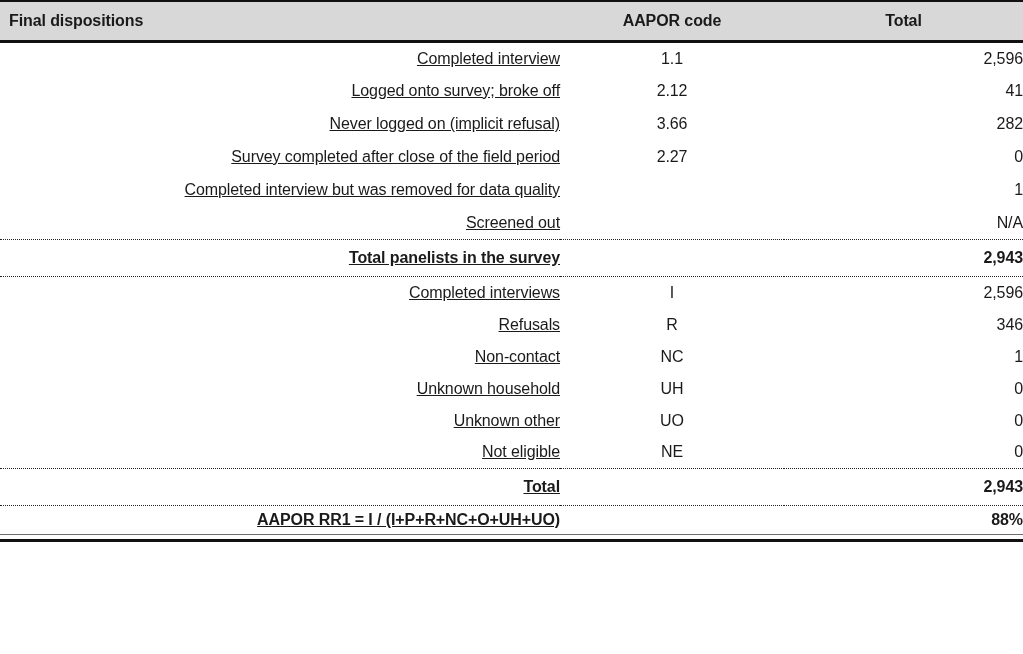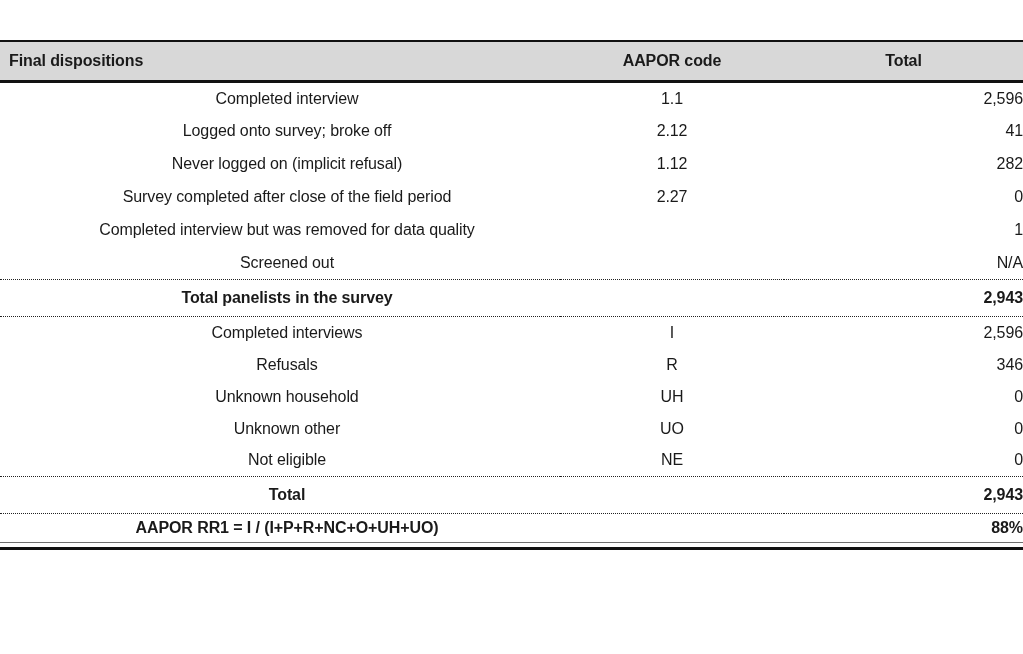--- a/index.html
+++ b/index.html
@@ -8,21 +8,20 @@
     background: #ffffff;
   }
   body {
     width: 1023px;
     height: 654px;
     font-family: "Liberation Sans", "DejaVu Sans", sans-serif;
     color: #1a1a1a;
   }
   .table-wrap {
     width: 1023px;
-    margin-top: 40px;
   }
   table.disposition-table {
     width: 1023px;
     border-collapse: collapse;
     table-layout: fixed;
     border-top: 2px solid #111111;
     font-size: 16px;
     letter-spacing: -0.1px;
   }
   col.c-label { width: 560px; }
@@ -40,21 +39,21 @@
   }
   thead th.h-label { text-align: left; padding-left: 9px; }
   thead th.h-code  { }
   thead th.h-total { text-align: center; }
 
   tbody td {
     padding: 0;
     vertical-align: middle;
     font-size: 16px;
   }
-  tbody td.t-label { text-align: center; padding-left: 14px; }
+  tbody td.t-label { text-align: right; padding-left: 14px; text-decoration: underline; }
   tbody td.t-code  { text-align: center; }
   tbody td.t-total { text-align: right; }
 
   tbody tr { height: 33px; }
   tbody tr.sec-aapor-categories { height: 32px; }
   tbody tr.bold-row { height: 37px; }
   tbody tr.bold-row td { font-weight: bold; }
   tbody tr.sec-response-rate { height: 28px; }
   tbody tr.sec-top { border-top: 1px dotted #222222; }
 
@@ -92,21 +91,21 @@
           <td class="t-code">1.1</td>
           <td class="t-total">2,596</td>
         </tr>
         <tr class="sec-dispositions">
           <td class="t-label">Logged onto survey; broke off</td>
           <td class="t-code">2.12</td>
           <td class="t-total">41</td>
         </tr>
         <tr class="sec-dispositions">
           <td class="t-label">Never logged on (implicit refusal)</td>
-          <td class="t-code">1.12</td>
+          <td class="t-code">3.66</td>
           <td class="t-total">282</td>
         </tr>
         <tr class="sec-dispositions">
           <td class="t-label">Survey completed after close of the field period</td>
           <td class="t-code">2.27</td>
           <td class="t-total">0</td>
         </tr>
         <tr class="sec-dispositions">
           <td class="t-label">Completed interview but was removed for data quality</td>
           <td class="t-code"></td>
@@ -126,20 +125,25 @@
           <td class="t-label">Completed interviews</td>
           <td class="t-code">I</td>
           <td class="t-total">2,596</td>
         </tr>
         <tr class="sec-aapor-categories">
           <td class="t-label">Refusals</td>
           <td class="t-code">R</td>
           <td class="t-total">346</td>
         </tr>
         <tr class="sec-aapor-categories">
+          <td class="t-label">Non-contact</td>
+          <td class="t-code">NC</td>
+          <td class="t-total">1</td>
+        </tr>
+        <tr class="sec-aapor-categories">
           <td class="t-label">Unknown household</td>
           <td class="t-code">UH</td>
           <td class="t-total">0</td>
         </tr>
         <tr class="sec-aapor-categories">
           <td class="t-label">Unknown other</td>
           <td class="t-code">UO</td>
           <td class="t-total">0</td>
         </tr>
         <tr class="sec-aapor-categories">

